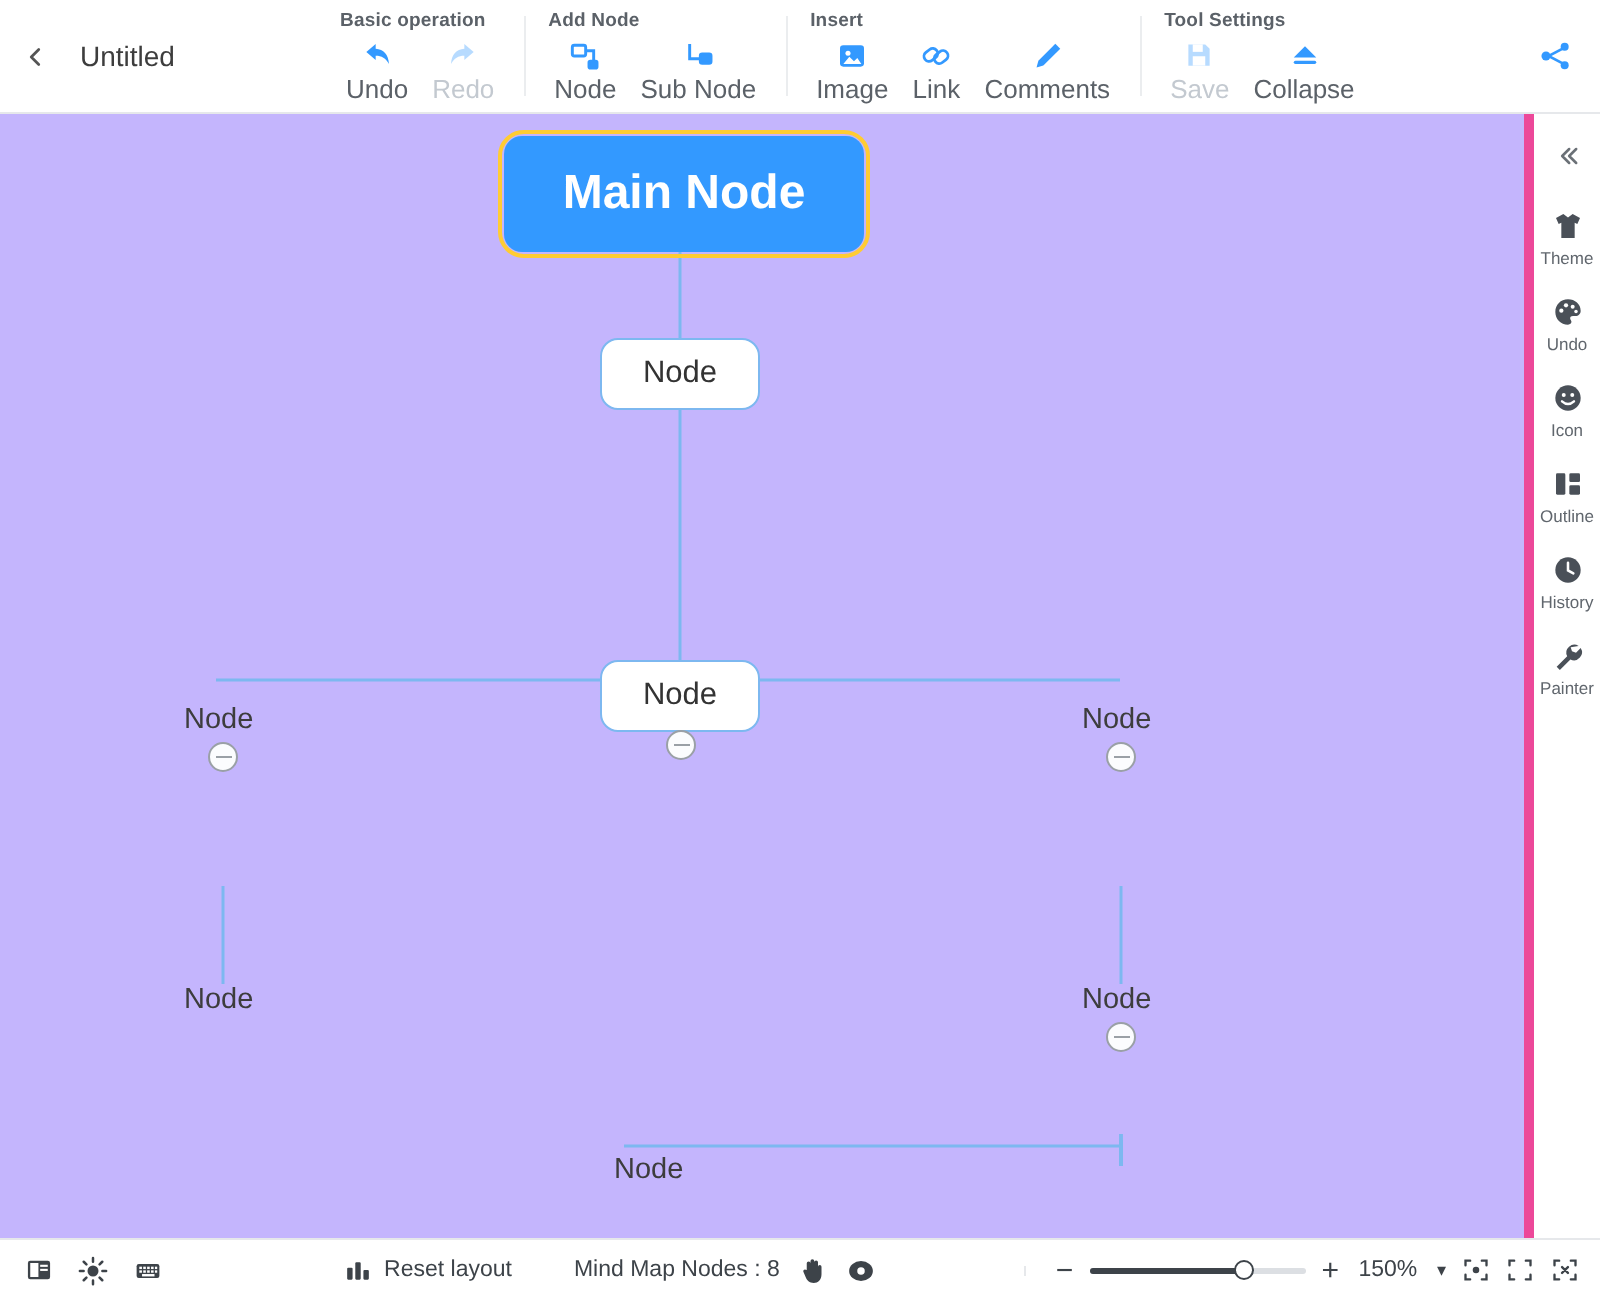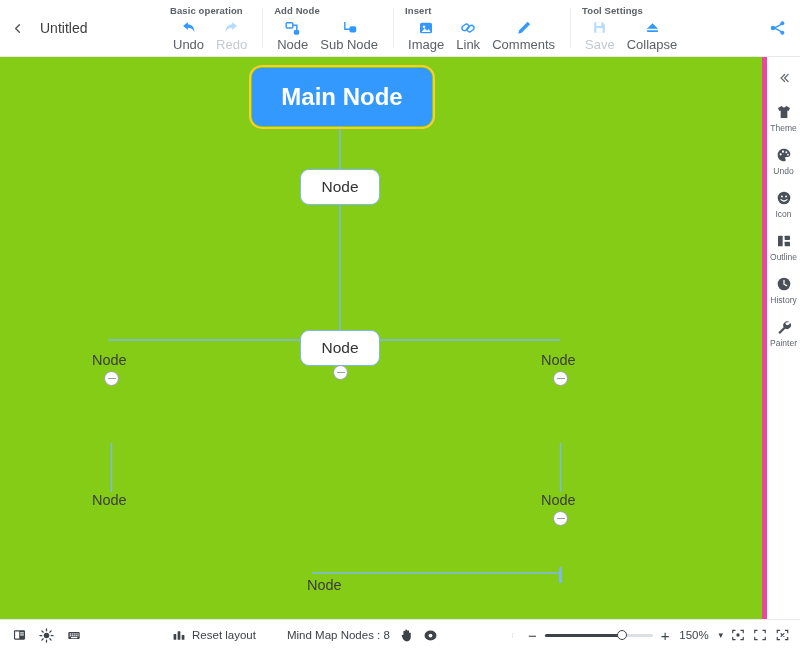--- a/index.html
+++ b/index.html
@@ -57,21 +57,21 @@
 
   .topbar-right {
     margin-left:auto; display:flex; align-items:center; gap:16px;
     padding-right:14px;
   }
   .tr-btn { display:flex; align-items:center; gap:6px; cursor:pointer; }
 
   
   .canvas {
     position:absolute; top:57px; left:0; width:762px; height:562px;
-    background:#84cc16;
+    background:#c4b5fd;
     overflow:hidden;
     text-align:center;
   }
   .canvas-svg { position:absolute; inset:0; }
 
   .node-box {
     position:absolute;
     background:#ffffff;
     border:1.5px solid #7db8f0;
     border-radius:9px;

